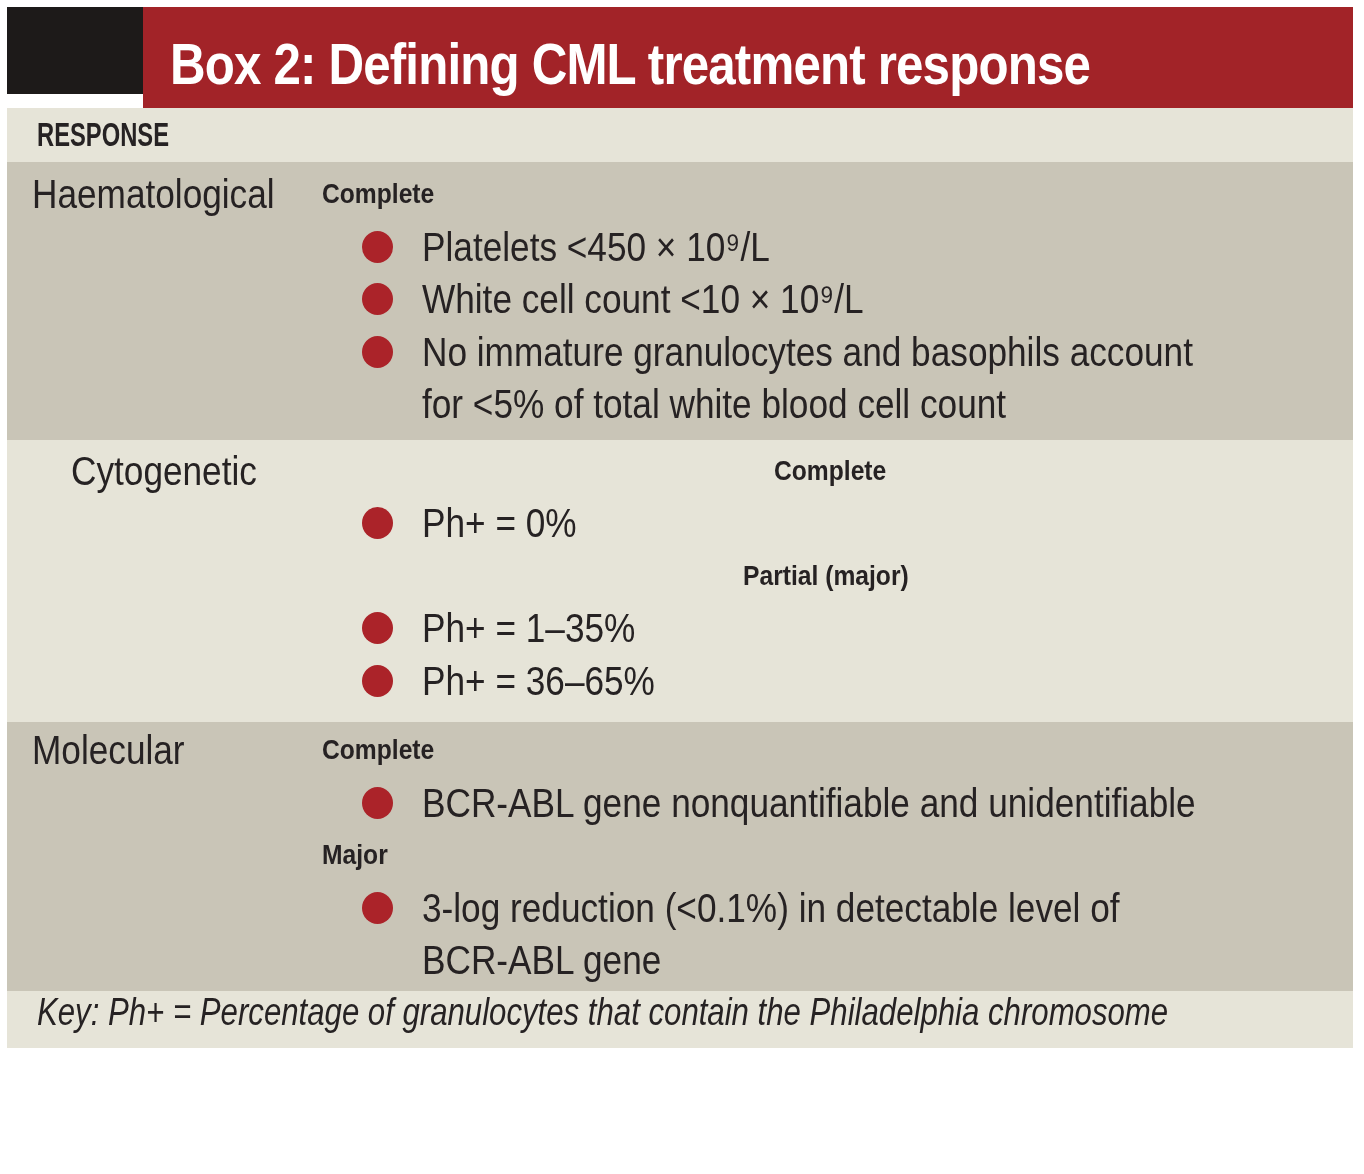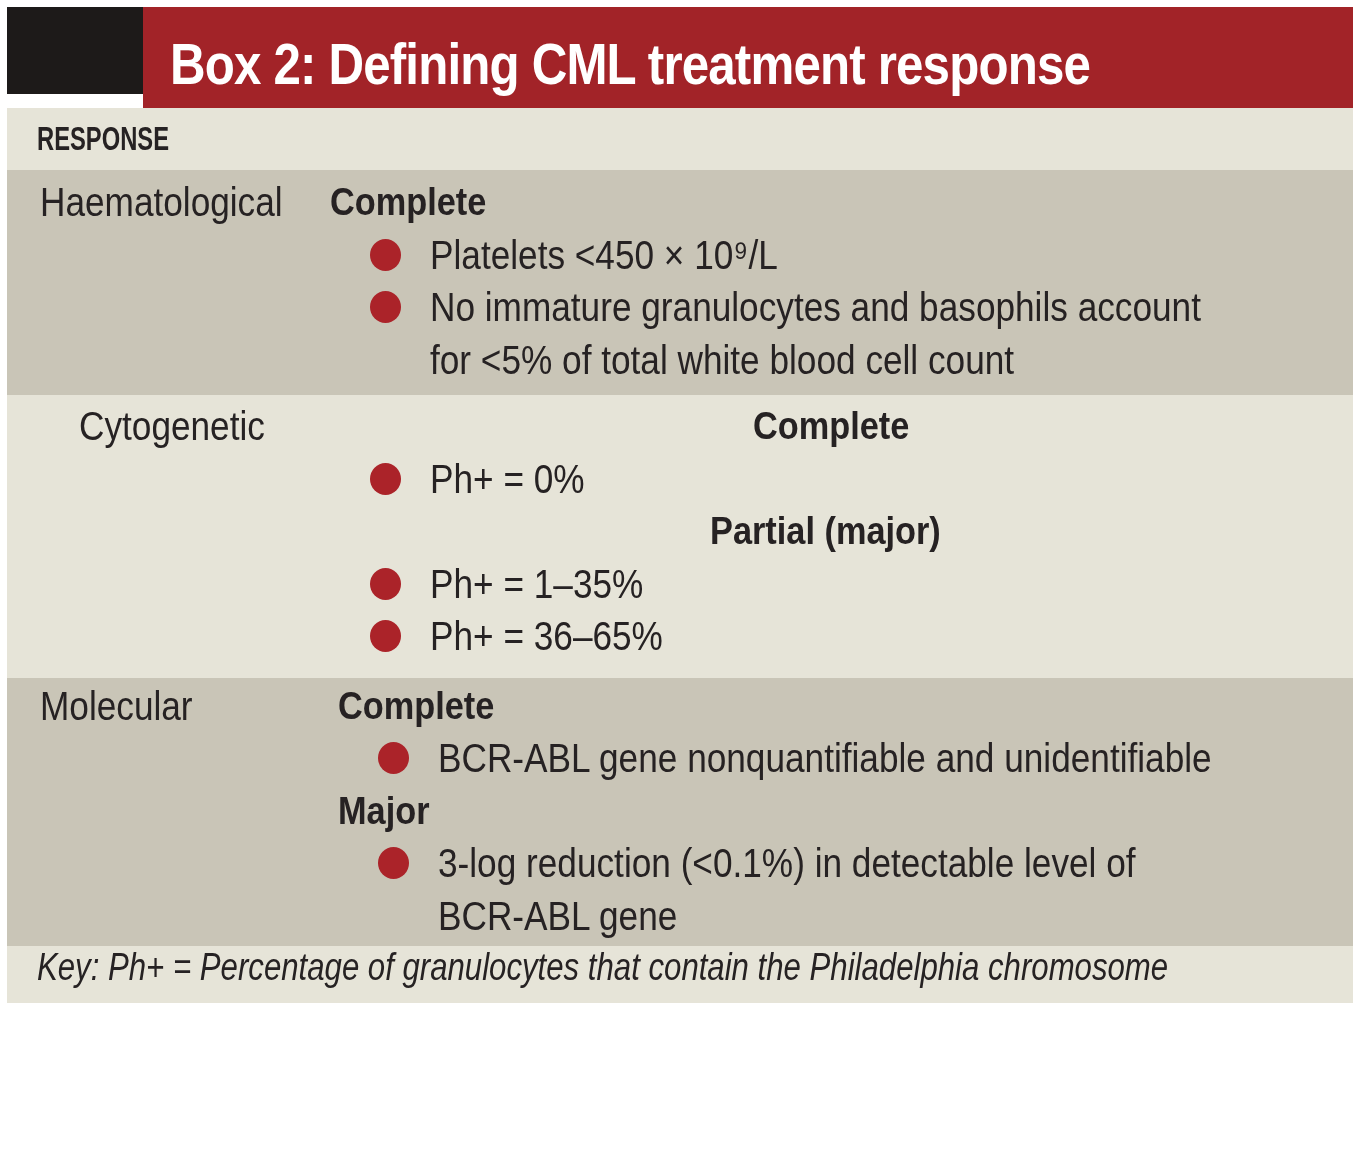--- a/index.html
+++ b/index.html
@@ -48,21 +48,21 @@
   
   .box {
     position: absolute;
     left: 7px; top: 108px;
     width: 1346px;
   }
   .shade-light { background: #e6e4d8; }
   .shade-dark  { background: #c9c5b7; }
 
   .response-band {
-    height: 62px;
+    height: 54px;
     display: flex;
     align-items: center;
     padding-left: 30px;
     box-sizing: border-box;
   }
   .response-band .caps {
     font-weight: bold;
     font-size: 33px;
     letter-spacing: 0px;
     display: inline-block;
@@ -70,37 +70,37 @@
     transform-origin: 0 50%;
     white-space: nowrap;
   }
 
   .section {
     display: flex;
     box-sizing: border-box;
   }
   .section.s1 { padding: 6px 0 9px 0; }
   .section.s2 { padding: 5px 0 15px 0; text-align: center; }
-  .section.s3 { padding: 2px 0 4px 0; gap: 8px; }
+  .section.s3 { padding: 2px 0 4px 0; }
 
   .section-label {
     flex: none;
     width: 290px;
-    padding-left: 33px;
+    padding-left: 25px;
     box-sizing: content-box;
     font-size: 40px;
     line-height: 52.5px;
   }
   .section-label .txt { display: inline-block; transform: scaleX(0.88); transform-origin: 0 0; white-space: nowrap; }
 
   .section-content { flex: 1; min-width: 0; }
 
   .level-heading {
     font-weight: bold;
-    font-size: 39px;
+    font-size: 28px;
     line-height: 52.5px;
   }
   .level-heading .txt { display: inline-block; transform: scaleX(0.88); transform-origin: 0 0; white-space: nowrap; }
 
   .bullet-line { display: flex; }
   .bullet {
     flex: none;
     width: 31px; height: 32px;
     border-radius: 50%;
     background: #ab2329;
@@ -155,20 +155,24 @@
       <div class="section-content">
         <div class="level-heading">
           <span class="txt">Complete</span>
         </div>
         <div class="bullet-line">
           <span class="bullet"></span>
           <div class="bullet-text">Platelets &lt;450 × 10⁹/L</div>
         </div>
         <div class="bullet-line">
           <span class="bullet"></span>
+          <div class="bullet-text">White cell count &lt;10 × 10⁹/L</div>
+        </div>
+        <div class="bullet-line">
+          <span class="bullet"></span>
           <div class="bullet-text">No immature granulocytes and basophils account
 for &lt;5% of total white blood cell count</div>
         </div>
       </div>
     </div>
 
     <div class="section s2 shade-light">
       <div class="section-label">
         <span class="txt">Cytogenetic</span>
       </div>

